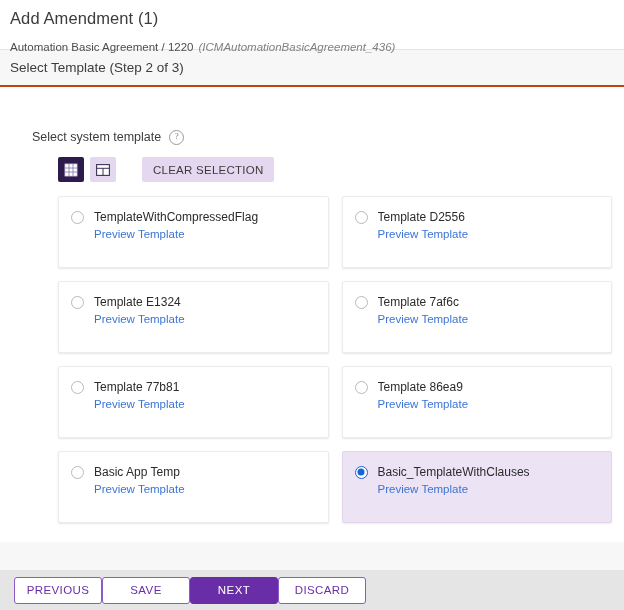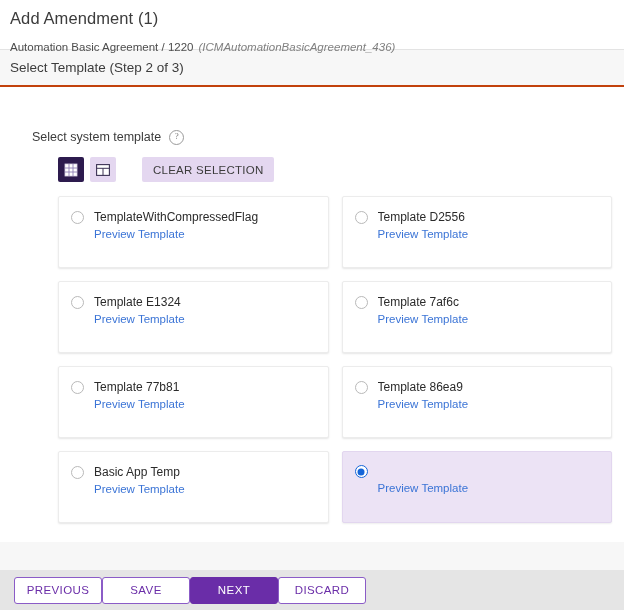--- a/index.html
+++ b/index.html
@@ -304,20 +304,21 @@
       <div class="template-card"><div class="card-top">
           <span class="radio"></span>
           <span class="card-label">Template 86ea9</span>
         </div><a class="preview-link">Preview Template</a></div>
       <div class="template-card"><div class="card-top">
           <span class="radio"></span>
           <span class="card-label">Basic App Temp</span>
         </div><a class="preview-link">Preview Template</a></div>
       <div class="template-card selected"><div class="card-top">
           <span class="radio checked"></span>
+          <span class="card-label">Basic_TemplateWithClauses</span>
         </div><a class="preview-link">Preview Template</a></div>
     </div>
 </div>
 
 <div class="footer-spacer"></div>
 <div class="footer">
   <button class="btn btn-outline">PREVIOUS</button>
   <button class="btn btn-outline">SAVE</button>
   <button class="btn btn-primary">NEXT</button>
   <button class="btn btn-outline">DISCARD</button>

